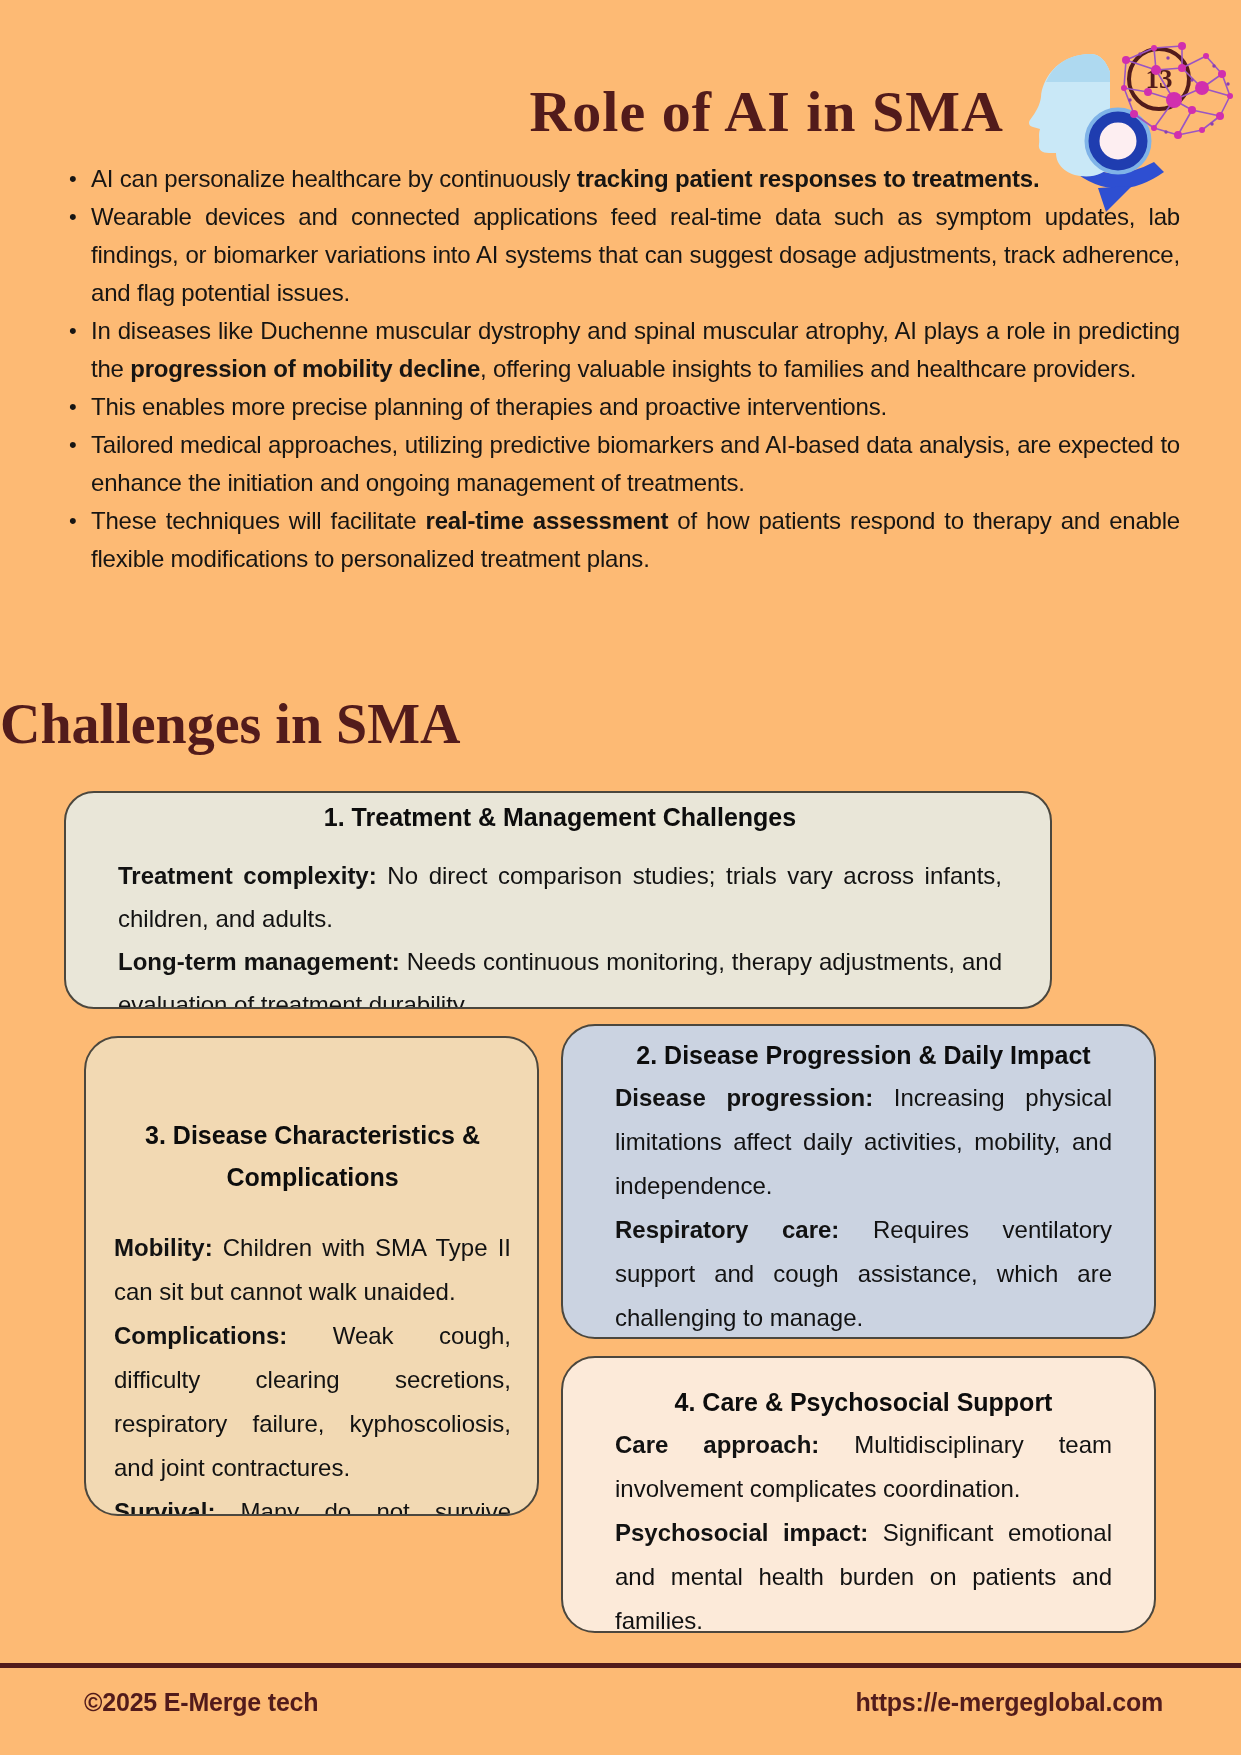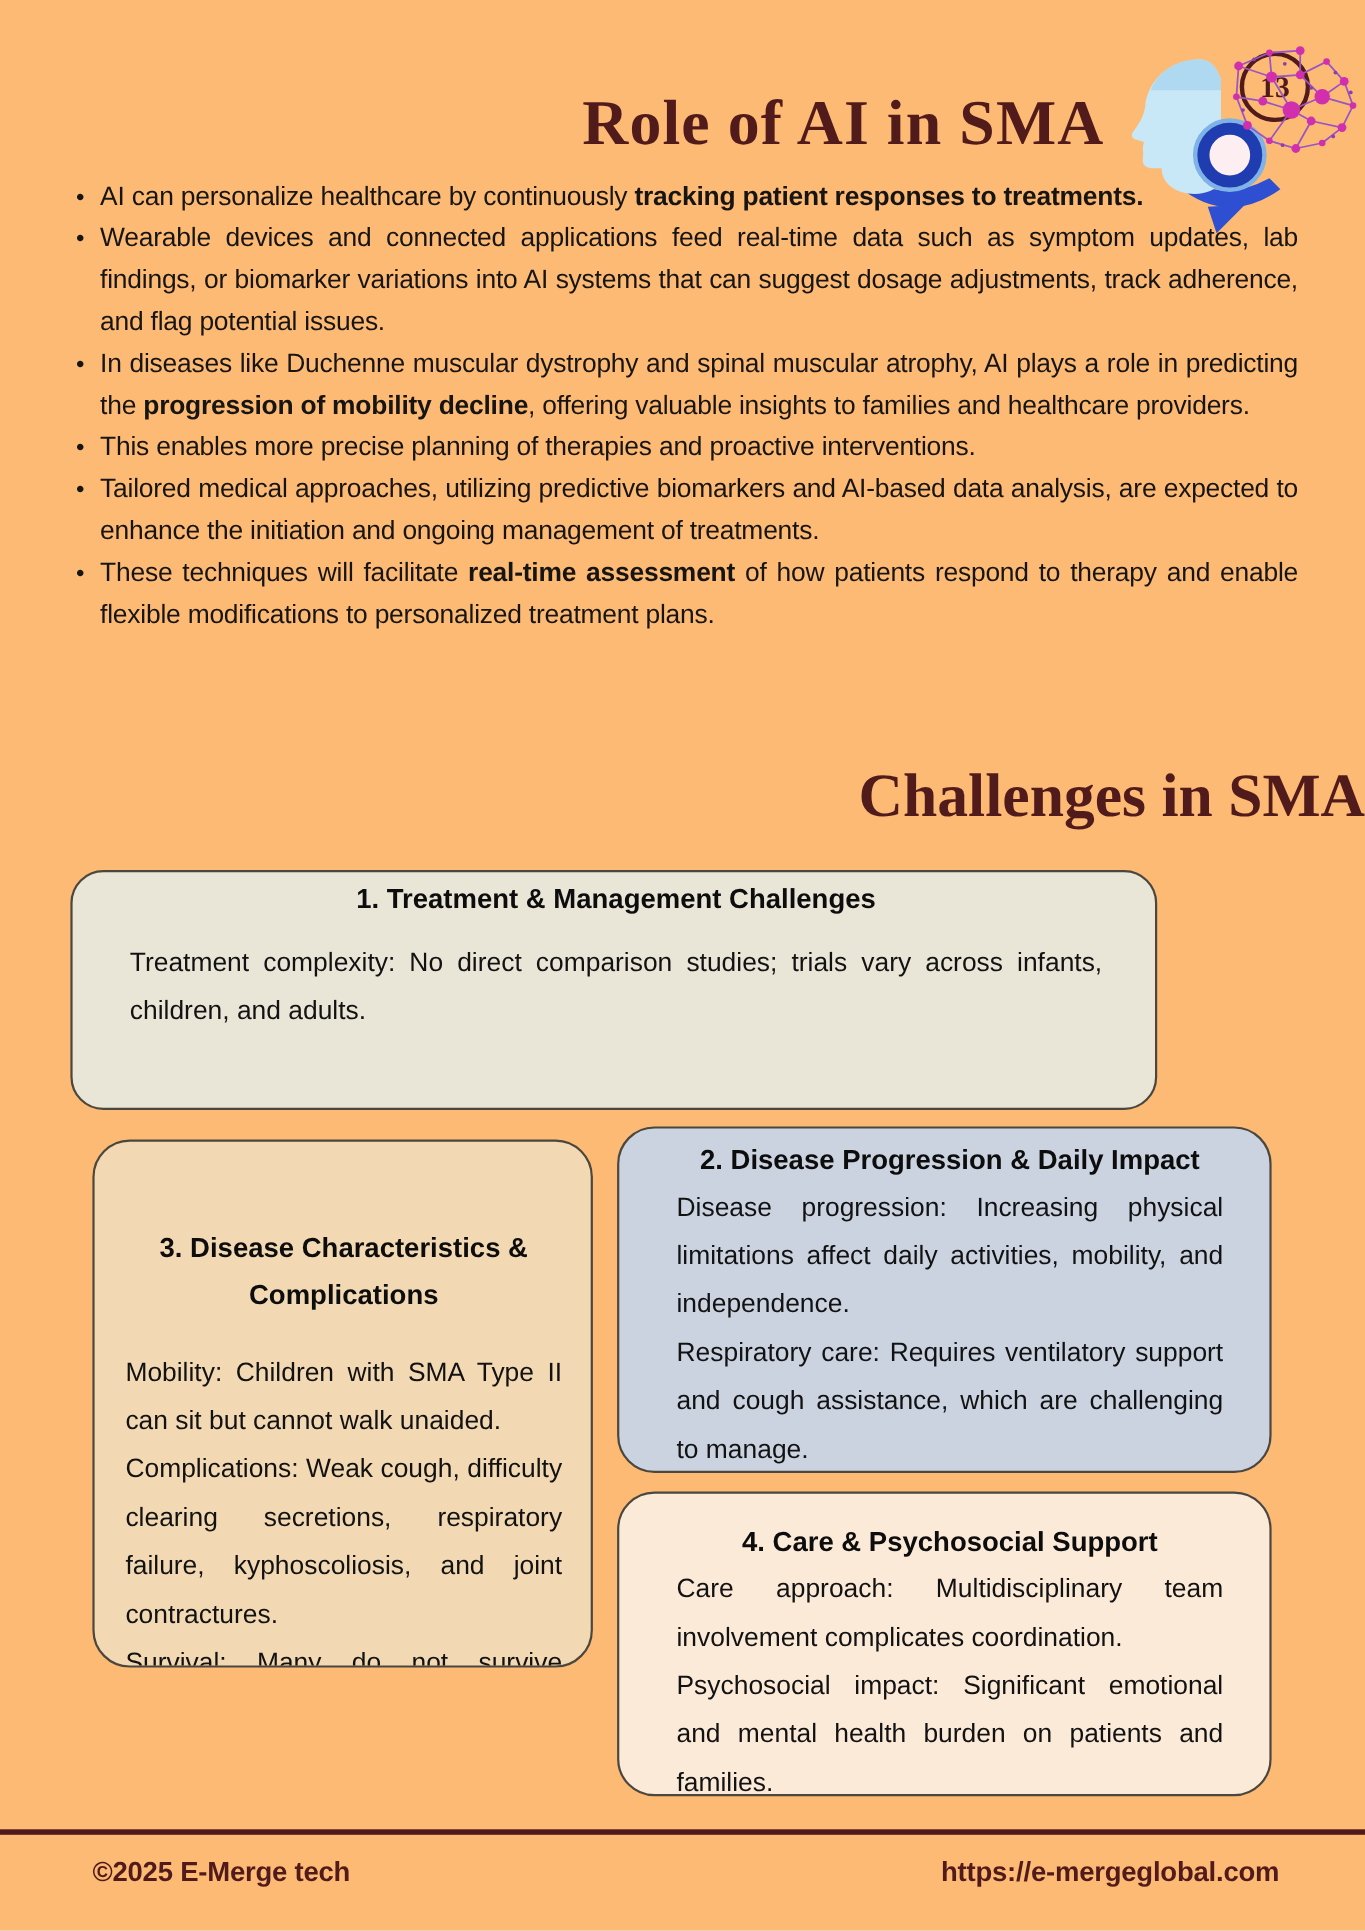--- a/index.html
+++ b/index.html
@@ -19,26 +19,26 @@
   .ai-icon{width:235px;height:172px;flex:none;margin-top:40px}
 
   
   .bullets{position:absolute;top:160px;left:64px;width:1116px;height:482px;overflow:hidden;list-style:none}
   .bullet{position:relative;padding-left:27px;font-size:24px;line-height:38px;text-align:justify;
           letter-spacing:-0.2px;color:#171513}
   .bullet::before{content:"•";position:absolute;left:5px;top:0;font-size:22px}
   .bullet b{font-weight:700}
 
   
-  .challenges-title{position:absolute;top:692px;left:0;width:100%;text-align:right;
+  .challenges-title{position:absolute;top:692px;left:0;width:100%;text-align:left;
                     font-family:"Liberation Serif",serif;font-weight:700;font-size:56px;color:var(--accent,#521b1b)}
   .box{position:absolute;border:2px solid #4b473e;border-radius:34px;overflow:hidden}
   .box-title{font-size:25px;font-weight:700;text-align:center;color:#0d0d0d;font-family:"Liberation Sans",sans-serif}
   .box-para{font-size:24px;line-height:44px;text-align:justify;color:#121212}
-  .box-para b{font-weight:400}
+  .box-para b{font-weight:700}
   .box1{left:64px;top:791px;width:988px;height:218px;background:#e9e6d8;padding:10px 48px 8px 52px;border-radius:30px}
   .box1 .box-title{margin-bottom:22px}
   .box1 .box-para{line-height:43px}
   .box2{left:561px;top:1024px;width:595px;height:315px;background:#cbd3e1;padding:15px 42px 8px 52px}
   .box2 .box-title{margin-bottom:6px}
   .box3{left:84px;top:1036px;width:455px;height:480px;background:#f2d9b3;padding:76px 26px 8px 28px}
   .box3 .box-title{line-height:42px;margin-bottom:28px}
   .box4{left:561px;top:1356px;width:595px;height:277px;background:#fcead9;padding:30px 42px 8px 52px}
   .box4 .box-title{margin-bottom:6px}
 
@@ -119,20 +119,21 @@
       <li class="bullet"><span>Tailored medical approaches, utilizing predictive biomarkers and AI-based data analysis, are expected to enhance the initiation and ongoing management of treatments.</span></li>
       <li class="bullet"><span>These techniques will facilitate </span><b>real-time assessment</b><span> of how patients respond to therapy and enable flexible modifications to personalized treatment plans.</span></li>
     </ul>
 
   <h2 class="challenges-title">Challenges in SMA</h2>
 
   <section class="box box1" style="background: rgb(233, 230, 216);">
     <h3 class="box-title">1. Treatment &amp; Management Challenges</h3>
     <div class="box-body">
         <p class="box-para"><b>Treatment complexity:</b> No direct comparison studies; trials vary across infants, children, and adults.</p>
+        <p class="box-para"><b>Long-term management:</b> Needs continuous monitoring, therapy adjustments, and evaluation of treatment durability.</p>
       </div>
   </section>
 
   <section class="box box2" style="background: rgb(203, 211, 225);">
     <h3 class="box-title">2. Disease Progression &amp; Daily Impact</h3>
     <div class="box-body">
         <p class="box-para"><b>Disease progression:</b> Increasing physical limitations affect daily activities, mobility, and independence.</p>
         <p class="box-para"><b>Respiratory care:</b> Requires ventilatory support and cough assistance, which are challenging to manage.</p>
       </div>
   </section>

